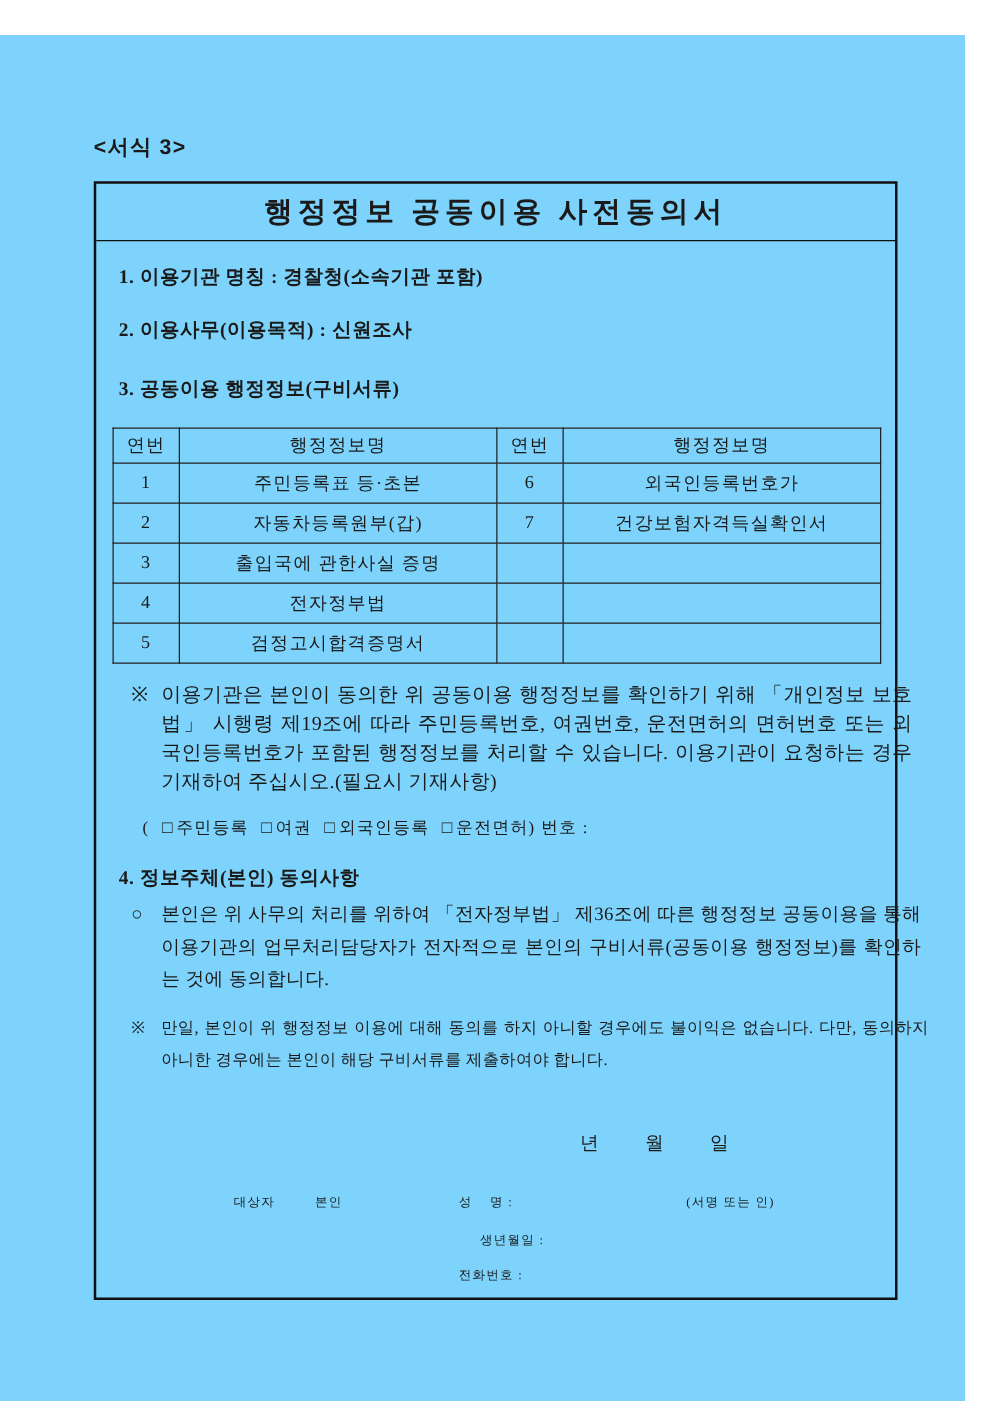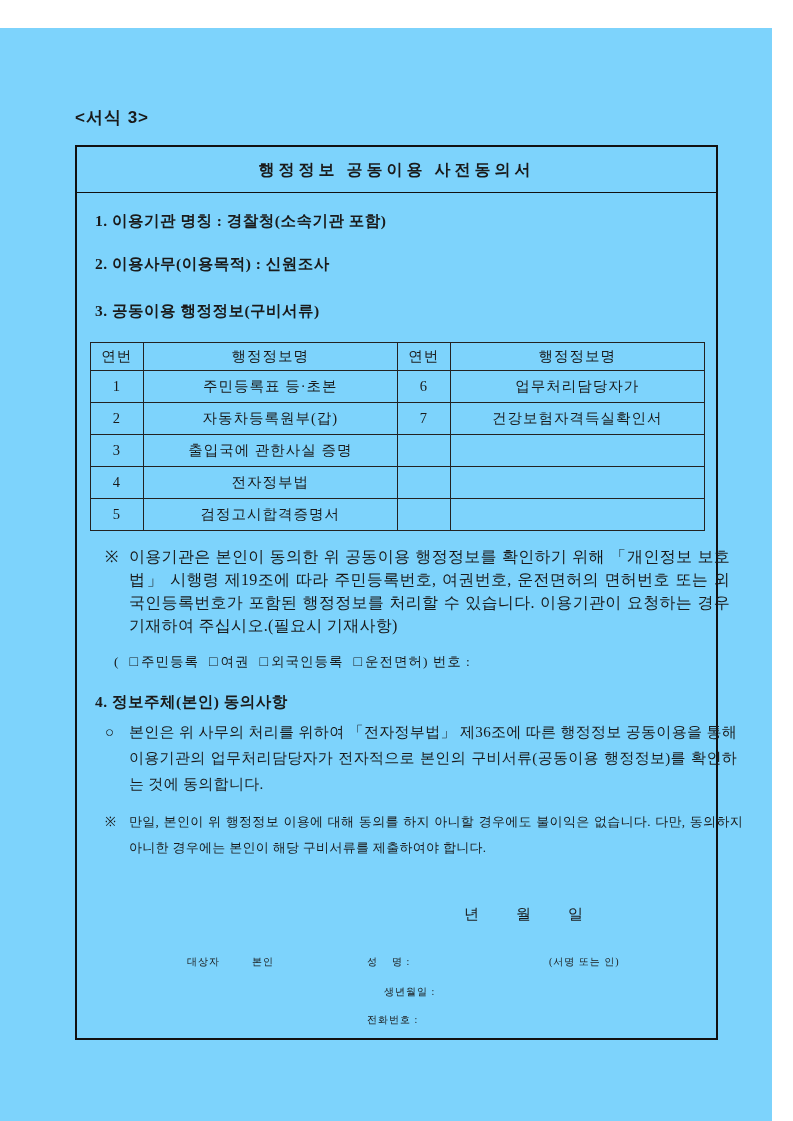--- a/index.html
+++ b/index.html
@@ -19,21 +19,21 @@
   }
   .doc-box{
     position:absolute;left:75px;top:117px;
     width:643px;height:895px;
     border:2px solid #111;
     box-sizing:border-box;
   }
   .doc-title{
     position:absolute;left:0;top:0;width:100%;height:46px;
     line-height:46px;text-align:center;
-    font-size:16px;font-weight:bold;letter-spacing:4px;
+    font-size:23px;font-weight:bold;letter-spacing:4px;
     border-bottom:1.5px solid #111;
     box-sizing:border-box;
   }
   .sec{
     position:absolute;left:18px;
     font-size:15.5px;font-weight:bold;letter-spacing:.5px;
     white-space:nowrap;
   }
   .s1{top:64px;} .s2{top:107px;} .s3{top:154px;} .s4{top:545px;}
   table.info{
@@ -113,21 +113,21 @@
           <th>행정정보명</th>
           <th>연번</th>
           <th>행정정보명</th>
         </tr>
       </thead>
       <tbody>
         <tr>
           <td>1</td>
           <td>주민등록표 등·초본</td>
           <td>6</td>
-          <td>업무처리담당자가</td>
+          <td>외국인등록번호가</td>
         </tr>
         <tr>
           <td>2</td>
           <td>자동차등록원부(갑)</td>
           <td>7</td>
           <td>건강보험자격득실확인서</td>
         </tr>
         <tr>
           <td>3</td>
           <td>출입국에 관한사실 증명</td>

